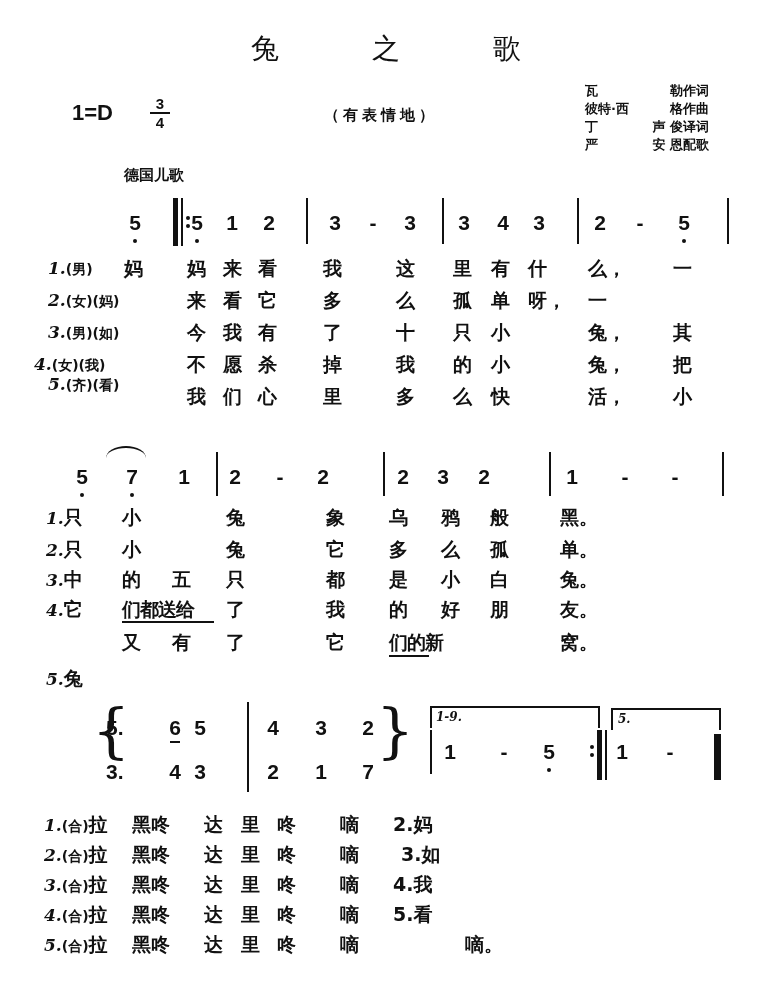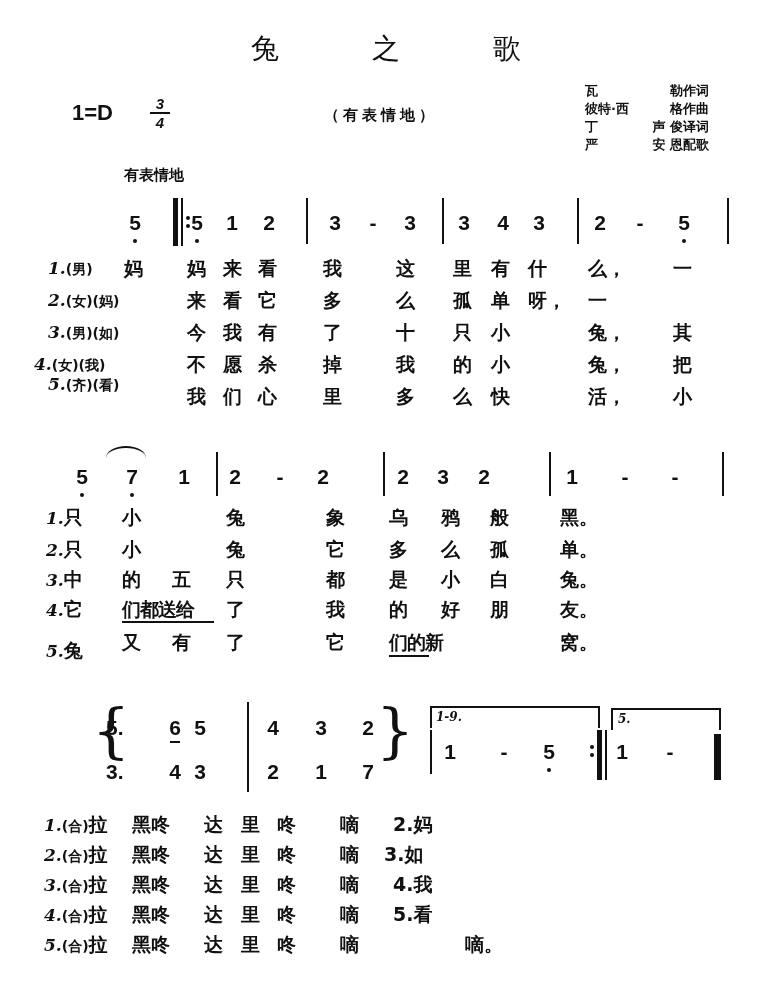--- a/index.html
+++ b/index.html
@@ -2,21 +2,21 @@
 <html><head>
 <meta charset="utf-8">
 <style>
   html, body { margin: 0; padding: 0; background: #ffffff; }
   body { width: 772px; height: 1002px; position: relative; overflow: hidden;
          font-family: "DejaVu Sans", "Liberation Sans", sans-serif; color: #111; }
   .abs { position: absolute; }
   .title { top: 30px; left: 0; width: 772px; text-align: center; font-family: "DejaVu Serif", serif;
            font-size: 28px; letter-spacing: 42px; padding-left: 42px; box-sizing: border-box; }
   .key { top: 100px; left: 72px; font-size: 22px; font-weight: bold; font-family: "Liberation Sans", sans-serif; }
-  .timesig { top: 96px; left: 150px; width: 20px; text-align: center; font-weight: bold; font-size: 15px; line-height: 15px; font-family: "Liberation Sans", sans-serif; font-style: italic; }
+  .timesig { top: 96px; left: 150px; width: 20px; text-align: center; font-weight: bold; font-size: 15px; line-height: 15px; font-family: "Liberation Sans", sans-serif; }
   .timesig .line { display:block; height: 2px; background: #111; margin: 1px 0; }
   .origin { top: 106px; left: 324px; font-size: 15px; font-weight: bold; letter-spacing: 4px; }
   .credits { top: 82px; left: 585px; font-size: 13px; font-weight: bold; line-height: 18px; }
   .credit-row { display: flex; width: 124px; justify-content: space-between; }
   .expr { top: 166px; left: 124px; font-size: 15px; font-weight: bold; }
   .note { position: absolute; font-family: "Liberation Sans", sans-serif; font-weight: bold; font-size: 21px;
           width: 20px; text-align: center; }
   .note .dot-below { position: absolute; left: 8px; bottom: -8px; width: 4px; height: 4px; border-radius: 50%; background: #111; }
   .note .underline { position: absolute; left: 5px; bottom: -3px; width: 10px; height: 2px; background: #111; }
   .bar { position: absolute; width: 2px; background: #111; }
@@ -55,21 +55,21 @@
     </div>
   <div class="credit-row">
       <span>丁</span>
       <span><span>声 俊</span><span>译词</span></span>
     </div>
   <div class="credit-row">
       <span>严</span>
       <span><span>安 恩</span><span>配歌</span></span>
     </div>
 </div>
-<div class="abs expr">有表情地</div>
+<div class="abs expr">德国儿歌</div>
 
 <div>
   <div class="note" style="left:125px;top:211px"><span>5</span><span class="dot-below"></span></div>
   <div class="bar thick" style="left:173px;top:198px;height:48px"></div>
   <div class="bar" style="left:181px;top:198px;height:48px"></div>
   <div class="repeat-dots" style="left:186px;top:212px">
       <span></span>
       <span></span>
     </div>
   <div class="note" style="left:187px;top:211px"><span>5</span><span class="dot-below"></span></div>
@@ -202,21 +202,21 @@
   <div class="lyric" style="left:46px;top:597px"><span class="num">4.</span><span>它</span></div>
   <div class="lyric" style="left:122px;top:597px;letter-spacing:-1px">们都送给</div>
   <div class="ul" style="left:122px;top:621px;width:92px"></div>
   <div class="lyric" style="left:226px;top:597px">了</div>
   <div class="lyric" style="left:326px;top:597px">我</div>
   <div class="lyric" style="left:389px;top:597px">的</div>
   <div class="lyric" style="left:441px;top:597px">好</div>
   <div class="lyric" style="left:490px;top:597px">朋</div>
   <div class="lyric" style="left:560px;top:597px">友。</div>
 
-  <div class="lyric" style="left:46px;top:638px"><span class="num">5.</span><span>兔</span></div>
+  <div class="lyric" style="left:46px;top:666px"><span class="num">5.</span><span>兔</span></div>
   <div class="lyric" style="left:122px;top:630px">又</div>
   <div class="lyric" style="left:172px;top:630px">有</div>
   <div class="lyric" style="left:226px;top:630px">了</div>
   <div class="lyric" style="left:326px;top:630px">它</div>
   <div class="lyric" style="left:389px;top:630px;letter-spacing:-1px">们的新</div>
   <div class="ul" style="left:389px;top:655px;width:40px"></div>
   <div class="lyric" style="left:560px;top:630px">窝。</div>
 </div>
 
 <div>
@@ -265,21 +265,21 @@
   <div class="lyric" style="left:277px;top:812px">咚</div>
   <div class="lyric" style="left:340px;top:812px">嘀</div>
   <div class="lyric" style="left:393px;top:812px">2.妈</div>
 
   <div class="lyric" style="left:44px;top:842px"><span class="num">2.</span><span class="small">(合)</span><span>拉</span></div>
   <div class="lyric" style="left:132px;top:842px">黑咚</div>
   <div class="lyric" style="left:204px;top:842px">达</div>
   <div class="lyric" style="left:241px;top:842px">里</div>
   <div class="lyric" style="left:277px;top:842px">咚</div>
   <div class="lyric" style="left:340px;top:842px">嘀</div>
-  <div class="lyric" style="left:384px;top:842px">3.如</div>
+  <div class="lyric" style="left:401px;top:842px">3.如</div>
 
   <div class="lyric" style="left:44px;top:872px"><span class="num">3.</span><span class="small">(合)</span><span>拉</span></div>
   <div class="lyric" style="left:132px;top:872px">黑咚</div>
   <div class="lyric" style="left:204px;top:872px">达</div>
   <div class="lyric" style="left:241px;top:872px">里</div>
   <div class="lyric" style="left:277px;top:872px">咚</div>
   <div class="lyric" style="left:340px;top:872px">嘀</div>
   <div class="lyric" style="left:393px;top:872px">4.我</div>
 
   <div class="lyric" style="left:44px;top:902px"><span class="num">4.</span><span class="small">(合)</span><span>拉</span></div>

